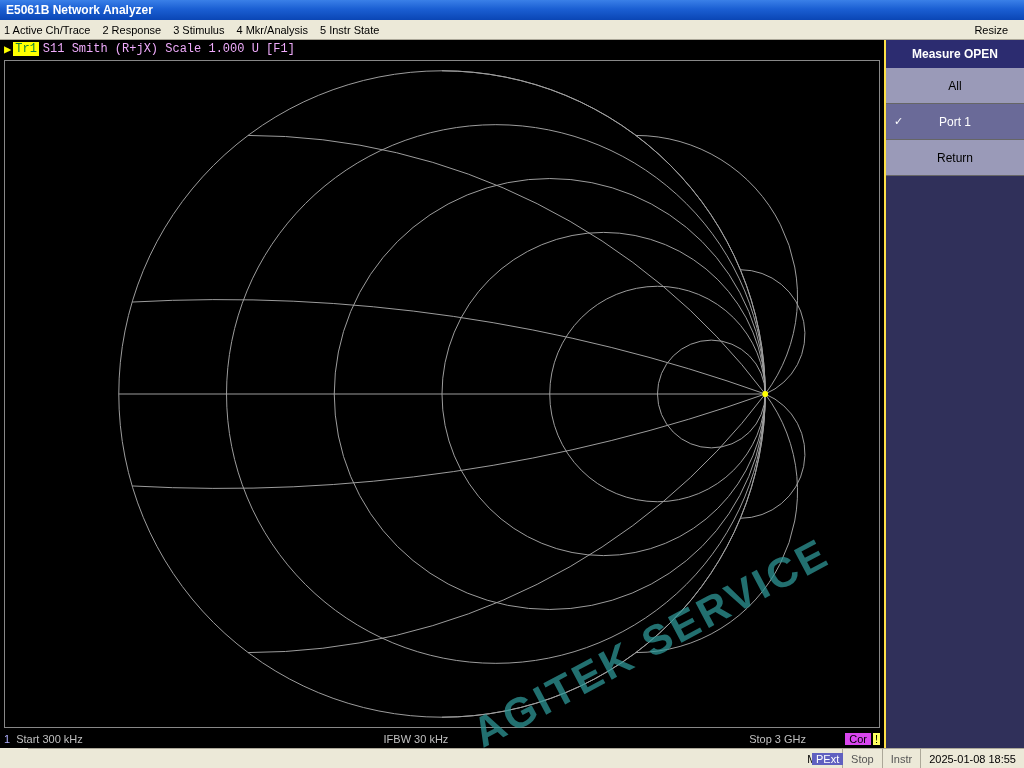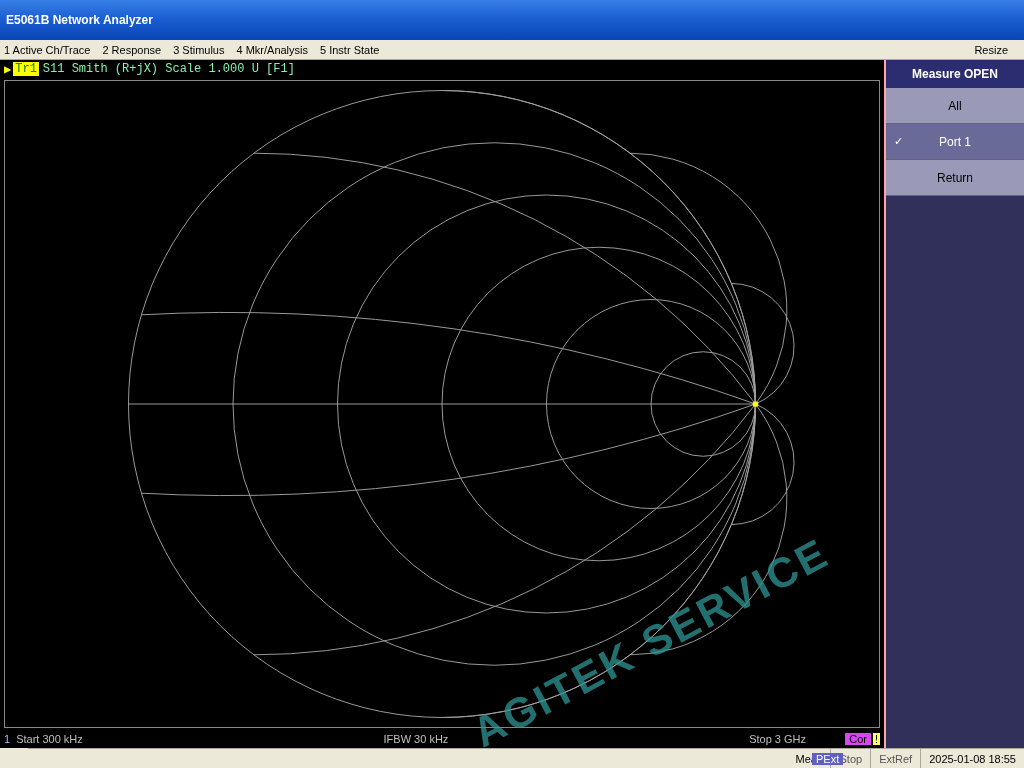--- a/index.html
+++ b/index.html
@@ -7,21 +7,21 @@
     font-family: Tahoma, Arial, sans-serif;
     font-size: 11px;
     background: #ece9d8;
     width: 1024px;
     height: 768px;
     overflow: hidden;
     display: flex;
     flex-direction: column;
   }
   .titlebar {
-    height: 40px;
+    height: 20px;
     background: linear-gradient(to bottom, #3a80e8 0%, #1b5fd3 45%, #0a46b5 100%);
     color: #fff;
     display: flex;
     align-items: center;
     padding: 0 6px;
     font-size: 12px;
     font-weight: bold;
   }
   .menubar {
     height: 20px;
@@ -54,21 +54,21 @@
     font-family: "Courier New", monospace;
     font-size: 12px;
     padding: 2px 4px;
     display: flex;
     align-items: center;
   }
   .traceheader .tr-arrow { color: #ffff00; margin-right: 2px; }
   .traceheader .tr-badge {
     background: #ffff00; color: #15803d; padding: 0 2px; margin-right: 4px;
   }
-  .traceheader .rest { color: #86efac; }
+  .traceheader .rest { color: #f0abfc; }
   .plotarea {
     flex: 1;
     border: 1px solid #888;
     margin: 2px 4px 2px 4px;
     position: relative;
     background: #000;
   }
   .plotarea svg { position: absolute; inset: 0; width: 100%; height: 100%; }
   .footbar {
     height: 18px;
@@ -81,21 +81,21 @@
     background: #000;
   }
   .footbar .fchan { color: #b0b0ff; margin-right: 6px; }
   .footbar .fspacer { flex: 1; }
   .footbar .tag-pext { background: #6060c0; color: #fff; padding: 0 4px; margin-left: 6px; margin-top: 40px; }
   .footbar .tag-cor  { background: #d946ef; color: #000; padding: 0 4px; margin-left: 2px; }
   .footbar .tag-bang { background: #ffff60; color: #000; padding: 0 2px; margin-left: 2px; }
   .sidepanel {
     width: 140px;
     background: #30305a;
-    border-left: 2px solid #fca5a5;
+    border-left: 2px solid #fde047;
     display: flex;
     flex-direction: column;
   }
   .sidepanel .sp-title {
     background: #2c2c70;
     color: #fff;
     text-align: center;
     height: 28px;
     line-height: 28px;
     font-weight: bold;
@@ -238,15 +238,15 @@
     <div class="sp-btn">
       <span>Return</span>
     </div>
   </div>
 </div>
 
 <div class="statusbar">
   <span class="spacer"></span>
   <span class="cell meas">Meas</span>
   <span class="cell">Stop</span>
-  <span class="cell">ExtRef</span>
+  <span class="cell">Instr</span>
   <span class="ts">2025-01-08 18:55</span>
 </div>
 
 </body></html>

